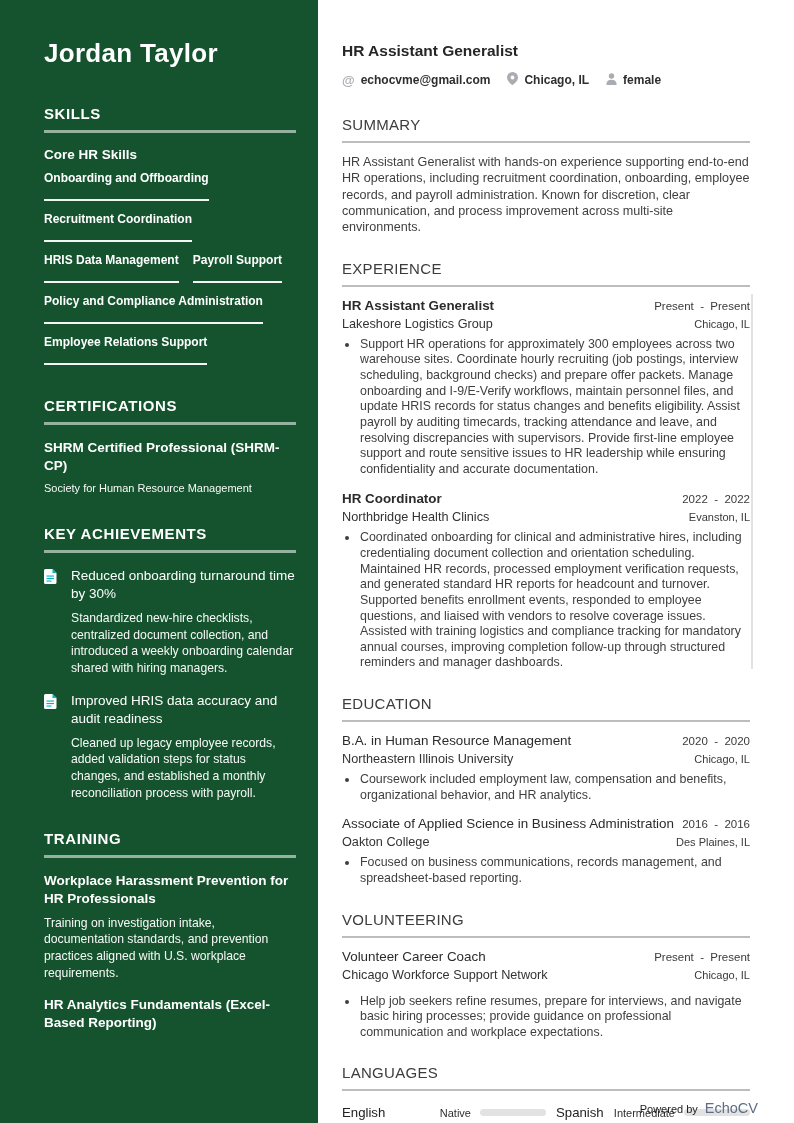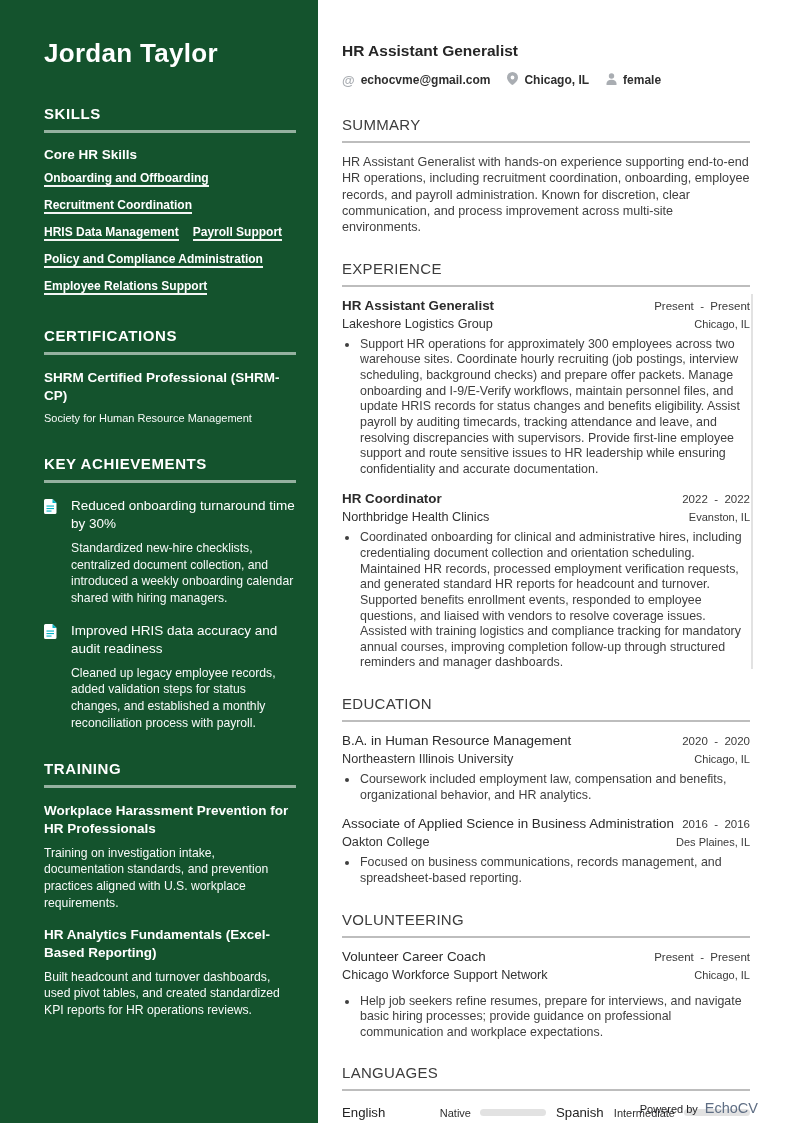--- a/index.html
+++ b/index.html
@@ -17,21 +17,21 @@
     width:318px; min-width:318px; height:100%;
     background:#14532d; color:#fff;
     padding:38px 22px 30px 44px;
   }
   .name { font-size:26px; font-weight:bold; letter-spacing:.3px; margin-bottom:36px; }
   .s-section { margin-bottom:26px; }
   .s-head { font-size:15px; font-weight:bold; letter-spacing:.6px; }
   .s-rule { height:3px; background:rgba(255,255,255,.55); margin:8px 0 14px 0; }
   .skill-group { font-size:13.5px; font-weight:bold; margin-bottom:9px; }
   .chips { display:flex; flex-wrap:wrap; column-gap:14px; row-gap:11px; }
-  .chip { font-size:12px; font-weight:bold; padding-bottom:0; border-bottom:2px solid rgba(255,255,255,.95); }
+  .chip { font-size:12px; font-weight:bold; padding-bottom:14px; border-bottom:2px solid rgba(255,255,255,.95); }
   .cert-name { font-size:13.5px; font-weight:bold; line-height:1.3; }
   .cert-org { font-size:11px; margin-top:8px; color:rgba(255,255,255,.97); }
   .ach-item { display:flex; gap:13px; margin-bottom:15px; }
   .ach-icon { flex:0 0 14px; padding-top:2px; }
   .ach-title { font-size:13.5px; font-weight:normal; line-height:1.32; }
   .ach-desc { font-size:12.2px; line-height:1.38; margin-top:7px; color:rgba(255,255,255,.97); }
   .tr-item { margin-bottom:14px; }
   .tr-title { font-size:13.5px; font-weight:bold; line-height:1.32; }
   .tr-desc { font-size:12.2px; line-height:1.38; margin-top:7px; color:rgba(255,255,255,.97); }
 
@@ -139,21 +139,20 @@
     <div class="s-section" style="margin-top:28px;">
       <div class="s-head">TRAINING</div>
       <div class="s-rule"></div>
 
       <div class="tr-item">
         <div class="tr-title">Workplace Harassment Prevention for HR Professionals</div>
         <div class="tr-desc">Training on investigation intake, documentation standards, and prevention practices aligned with U.S. workplace requirements.</div>
       </div>
       <div class="tr-item">
         <div class="tr-title">HR Analytics Fundamentals (Excel-Based Reporting)</div>
-        <div class="tr-desc">Built headcount and turnover dashboards, used pivot tables, and created standardized KPI reports for HR operations reviews.</div>
       </div>
     </div>
   </aside>
 
   <main class="main">
 
     <header>
       <div class="m-title">HR Assistant Generalist</div>
       <div class="contact">
         <span class="grp">

